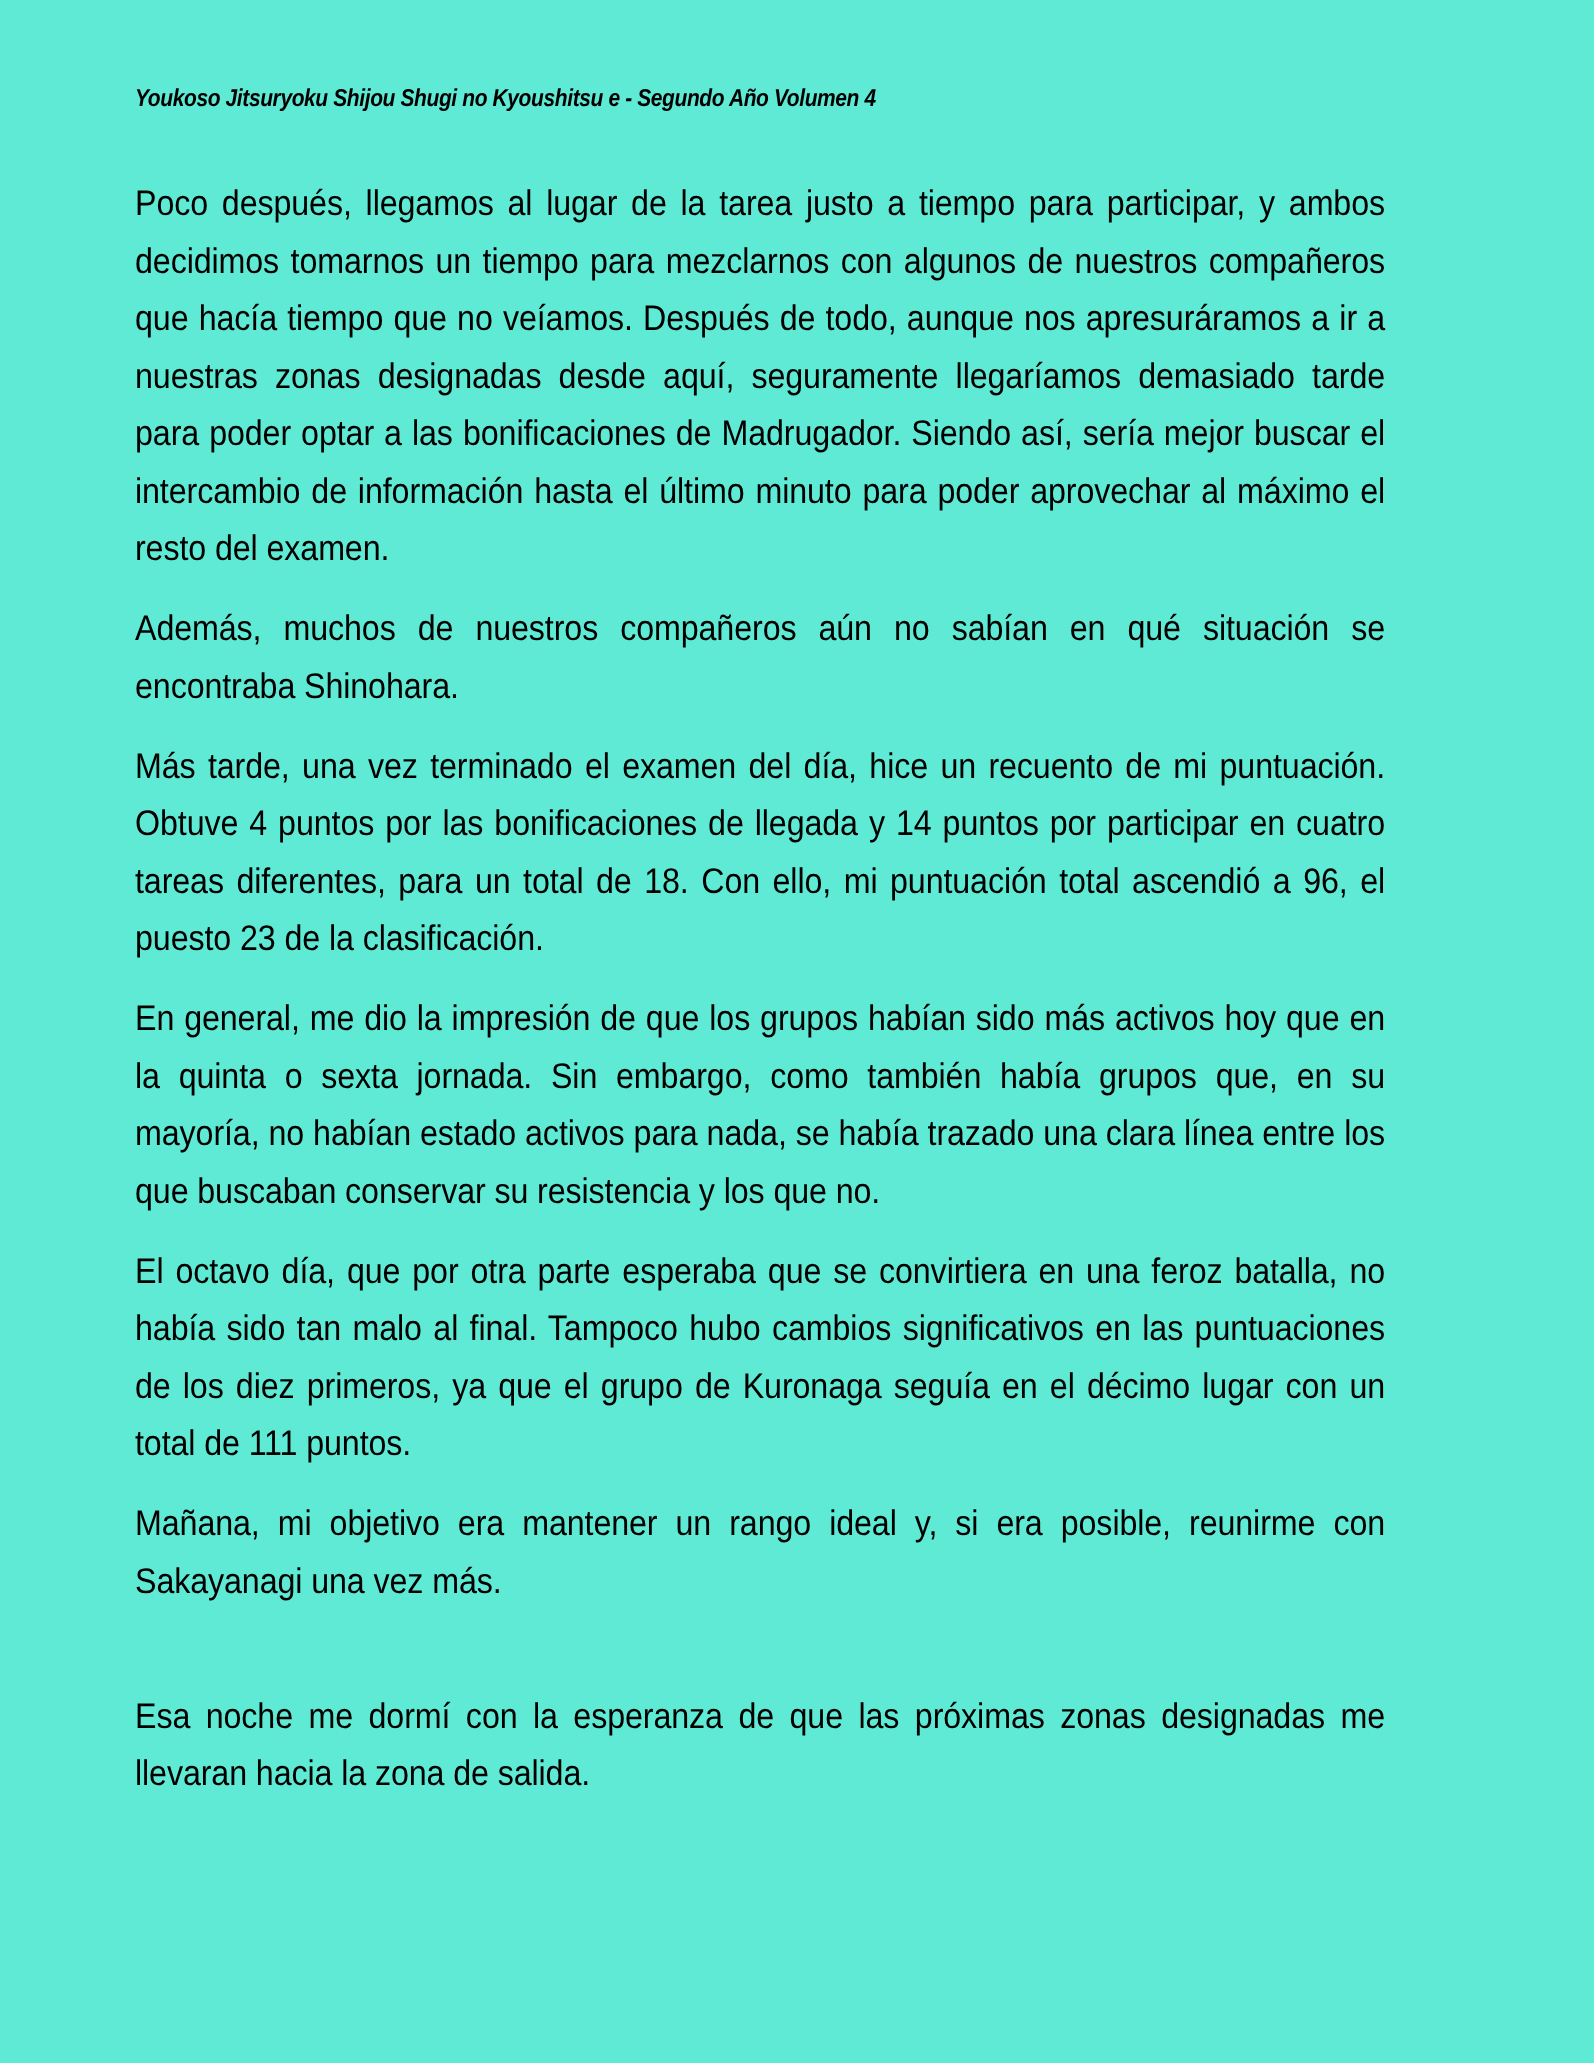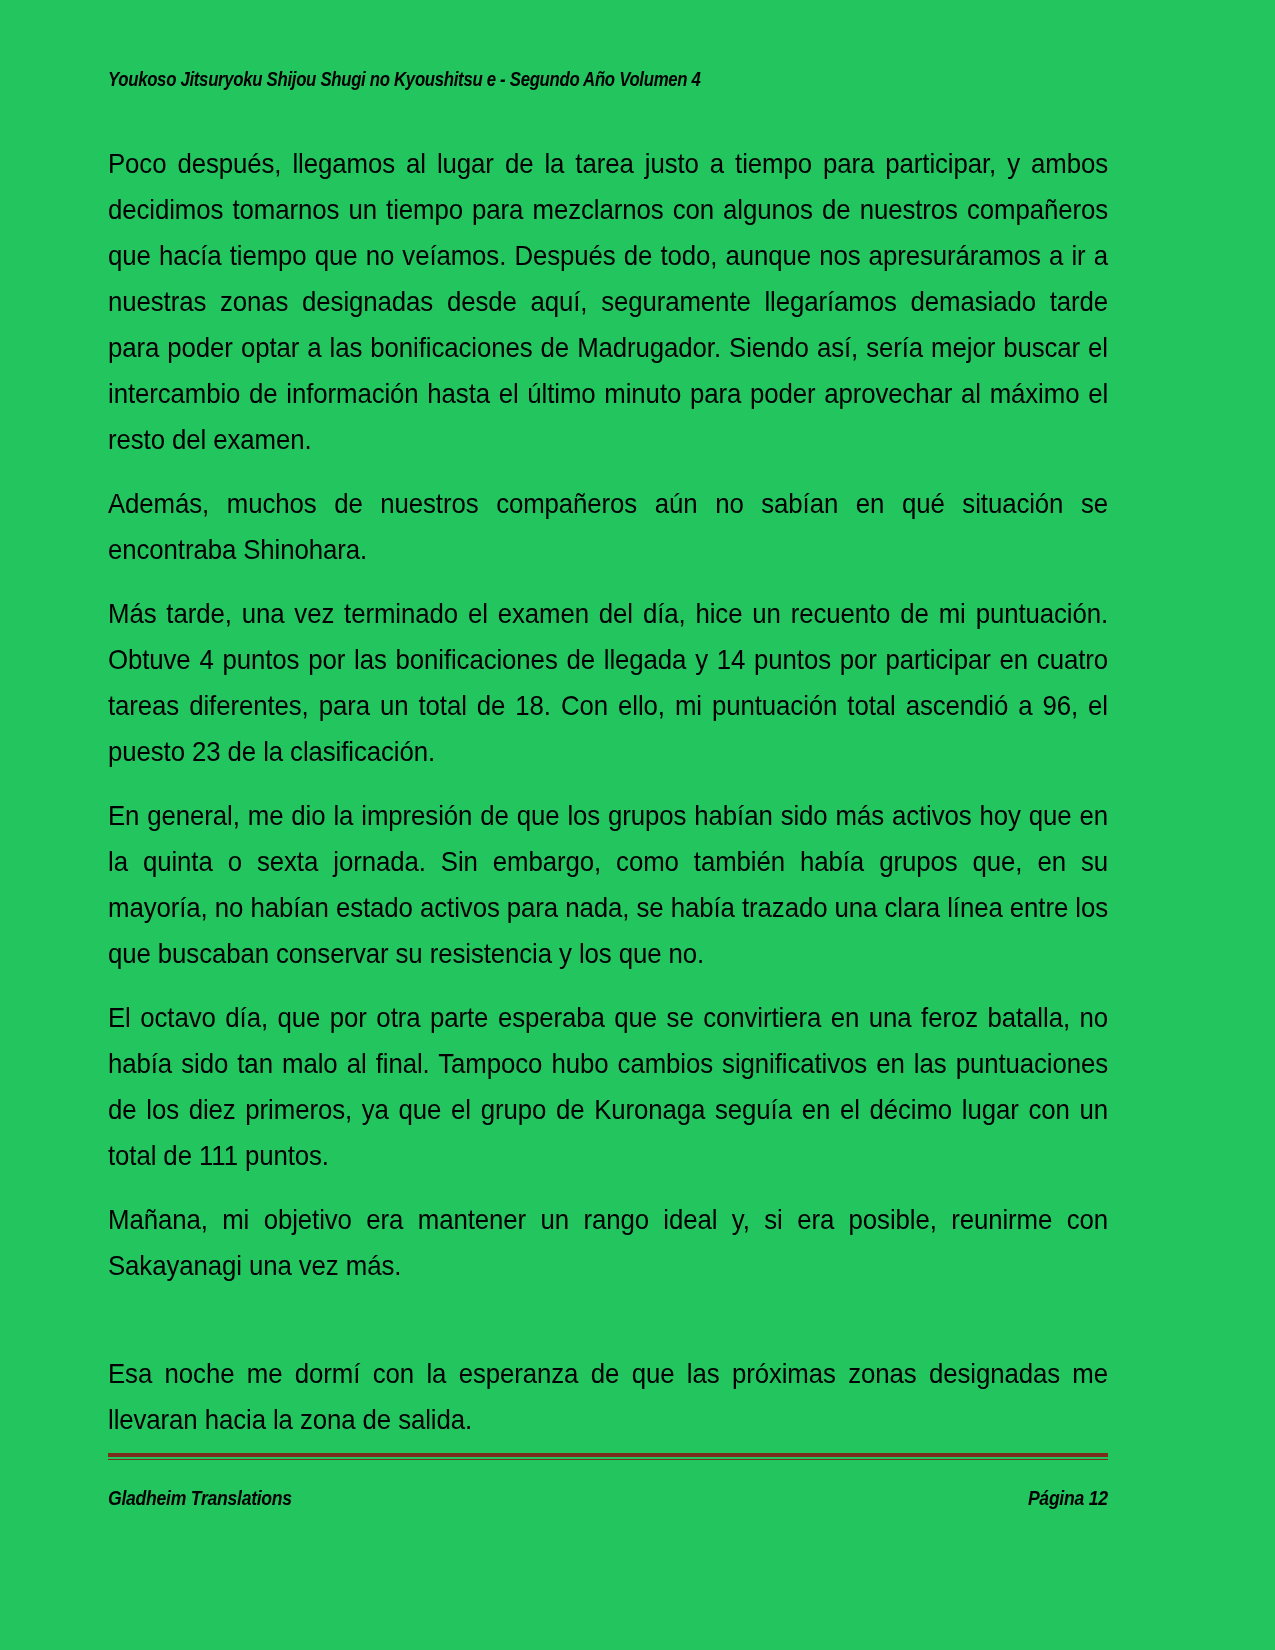--- a/index.html
+++ b/index.html
@@ -8,21 +8,21 @@
     padding: 0;
     background: #ffffff;
   }
   body {
     font-family: "Liberation Sans", sans-serif;
   }
   .page {
     position: relative;
     width: 1275px;
     height: 1650px;
-    background: #22c55e;
+    background: #5eead4;
     box-sizing: border-box;
     overflow: hidden;
   }
   .content {
     position: absolute;
     left: 108px;
     top: 0;
     width: 1000px;
   }
 
@@ -126,24 +126,14 @@
       <p class="para">Además, muchos de nuestros compañeros aún no sabían en qué situación se encontraba Shinohara.</p>
       <p class="para">Más tarde, una vez terminado el examen del día, hice un recuento de mi puntuación. Obtuve 4 puntos por las bonificaciones de llegada y 14 puntos por participar en cuatro tareas diferentes, para un total de 18. Con ello, mi puntuación total ascendió a 96, el puesto 23 de la clasificación.</p>
       <p class="para">En general, me dio la impresión de que los grupos habían sido más activos hoy que en la quinta o sexta jornada. Sin embargo, como también había grupos que, en su mayoría, no habían estado activos para nada, se había trazado una clara línea entre los que buscaban conservar su resistencia y los que no.</p>
       <p class="para">El octavo día, que por otra parte esperaba que se convirtiera en una feroz batalla, no había sido tan malo al final. Tampoco hubo cambios significativos en las puntuaciones de los diez primeros, ya que el grupo de Kuronaga seguía en el décimo lugar con un total de 111 puntos.</p>
       <p class="para">Mañana, mi objetivo era mantener un rango ideal y, si era posible, reunirme con Sakayanagi una vez más.</p>
       <p class="para gap-before">Esa noche me dormí con la esperanza de que las próximas zonas designadas me llevaran hacia la zona de salida.</p>
     </div>
 
   </div>
 
-  <div class="footer">
-    <div class="footer-rule-wrap">
-      <div class="footer-rule-thick" style="background: rgb(123, 46, 30);"></div>
-      <div class="footer-rule-thin" style="background: rgb(123, 46, 30);"></div>
-    </div>
-    <div class="footer-row">
-      <div class="footer-left">Gladheim Translations</div>
-      <div class="footer-right">Página 12</div>
-    </div>
-  </div>
 
 </div>
 
 </body></html>

